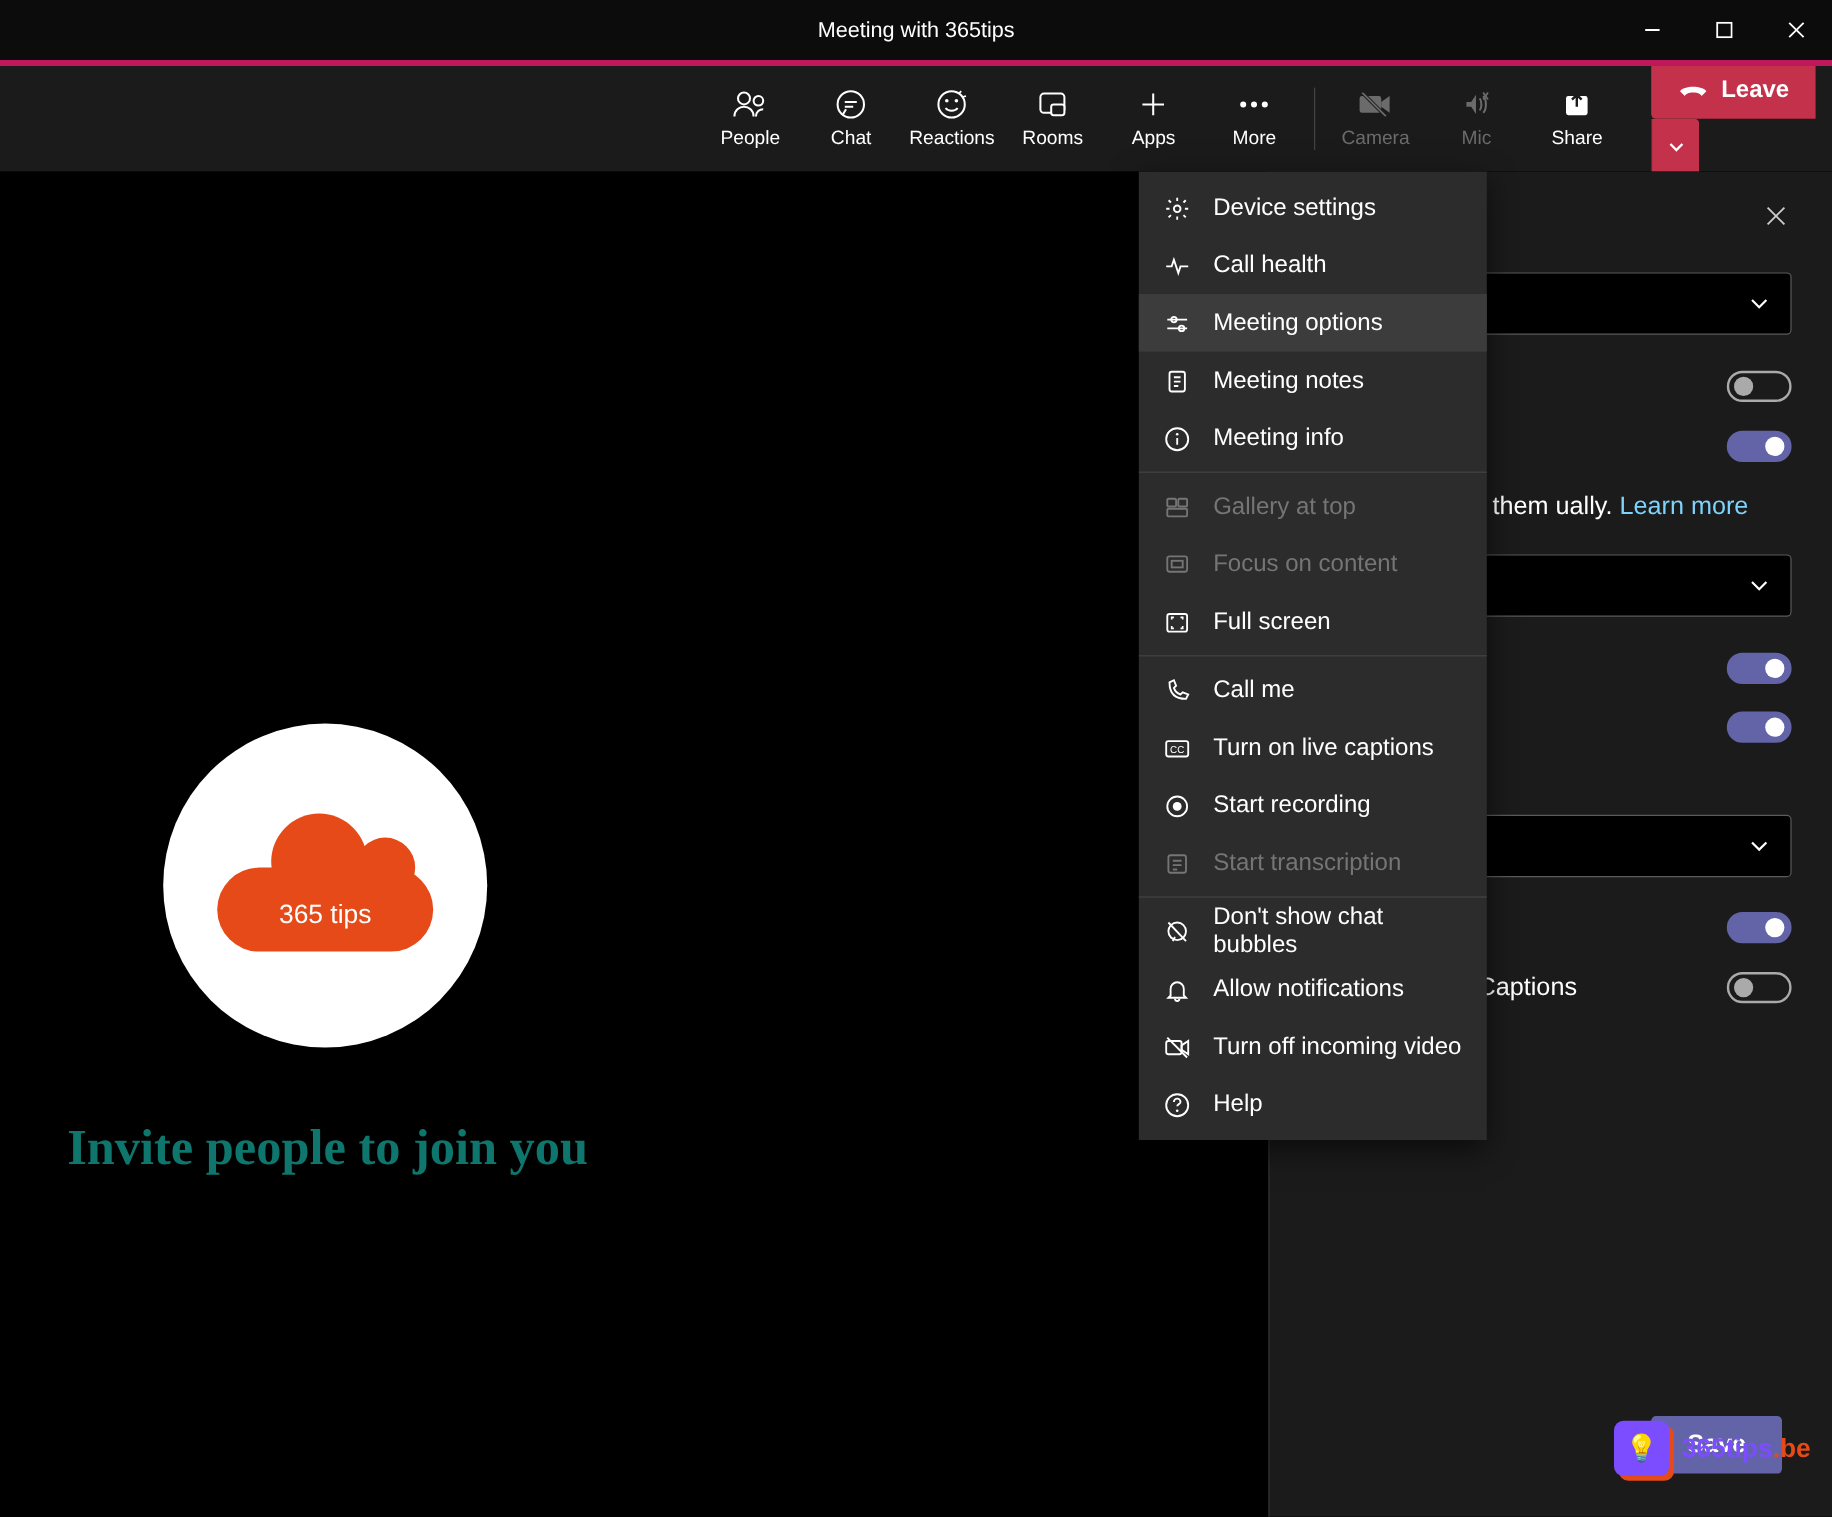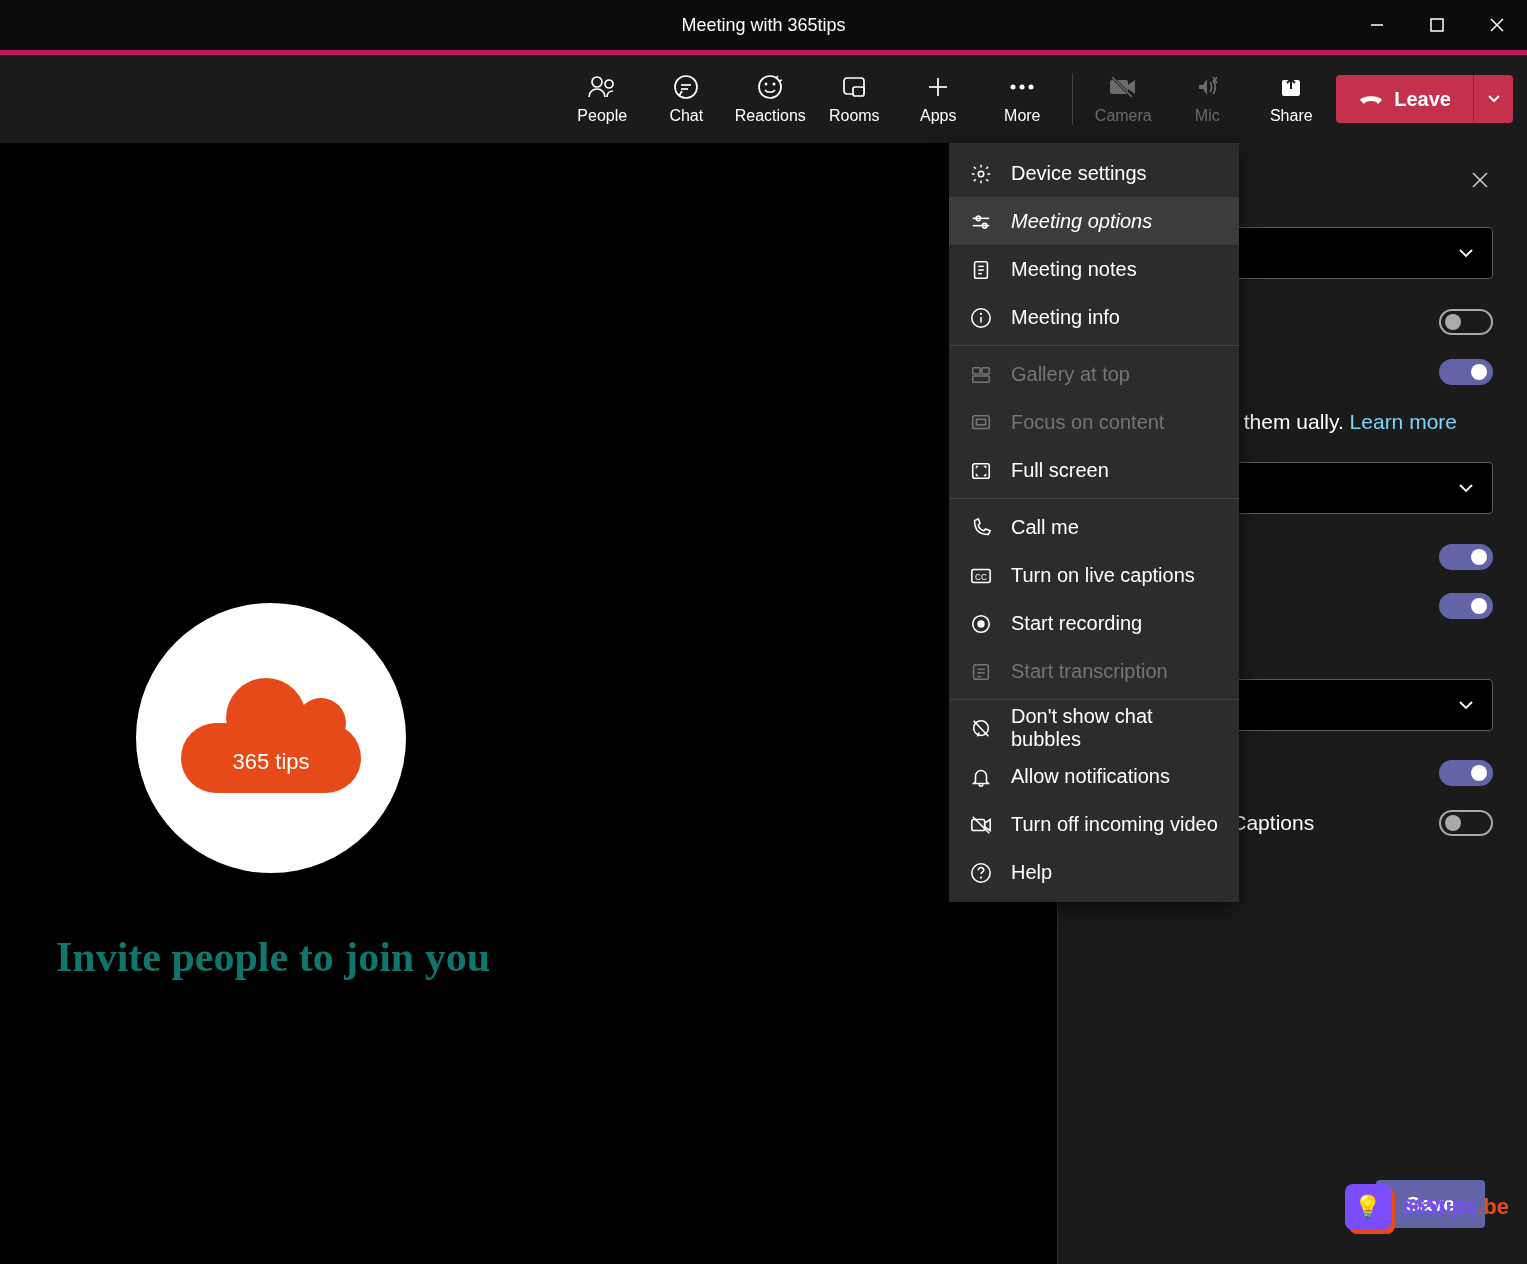--- a/index.html
+++ b/index.html
@@ -65,21 +65,22 @@
   .tool-btn.disabled { color: #6b6b6b; }
   .tool-btn .icon { height: 28px; display: flex; align-items: center; justify-content: center; }
   .tool-sep {
     width: 1px;
     height: 52px;
     background: #444;
     margin: 0 8px;
   }
   .leave-group {
     display: flex;
-    margin-left: 3px;
+    margin-left: 20px;
+    flex-direction: column;
   }
   .leave-btn {
     background: #c4314b;
     height: 48px;
     display: flex;
     align-items: center;
     padding: 0 22px;
     gap: 10px;
     border-radius: 4px 0 0 4px;
     font-size: 20px;
@@ -274,21 +275,21 @@
   }
   .menu-item {
     display: flex;
     align-items: center;
     gap: 18px;
     height: 48px;
     padding: 0 20px;
     font-size: 20px;
     color: #fff;
   }
-  .menu-item.selected { background: #3d3c3c; font-style: italic; }
+  .menu-item.selected { background: #3d3c3c; }
   .menu-item.disabled { color: #757575; }
   .menu-sep { height: 1px; background: #444; margin: 4px 0; }
   .menu-icon { width: 24px; height:24px; display:flex;align-items:flex-end;justify-content:center; flex-shrink:0;}
 
   svg { display: block; }
 </style>
 </head>
 <body>
 
 <div class="titlebar">
@@ -533,20 +534,28 @@
   <div id="menu-group-1">
       <div class="menu-item">
         <span class="menu-icon">
           <svg width="22" height="22" viewBox="0 0 24 24">
             <circle cx="12" cy="12" r="3" fill="none" stroke="currentColor" stroke-width="1.7"></circle>
             <path d="M12 2v3M12 19v3M4.2 4.2l2.1 2.1M17.7 17.7l2.1 2.1M2 12h3M19 12h3M4.2 19.8l2.1-2.1M17.7 6.3l2.1-2.1" stroke="currentColor" stroke-width="1.7"></path>
           </svg>
         </span>
         <span>Device settings</span>
       </div>
+      <div class="menu-item">
+        <span class="menu-icon">
+          <svg width="22" height="22" viewBox="0 0 24 24">
+            <path d="M2 12h5l2-6 4 12 2-6h7" fill="none" stroke="currentColor" stroke-width="1.7"></path>
+          </svg>
+        </span>
+        <span>Call health</span>
+      </div>
       <div class="menu-item selected">
         <span class="menu-icon">
           <svg width="22" height="22" viewBox="0 0 24 24">
             <line x1="3" y1="8" x2="21" y2="8" stroke="currentColor" stroke-width="1.7"></line>
             <circle cx="9" cy="8" r="2.5" fill="none" stroke="currentColor" stroke-width="1.7"></circle>
             <line x1="3" y1="16" x2="21" y2="16" stroke="currentColor" stroke-width="1.7"></line>
             <circle cx="16" cy="16" r="2.5" fill="none" stroke="currentColor" stroke-width="1.7"></circle>
           </svg>
         </span>
         <span>Meeting options</span>

